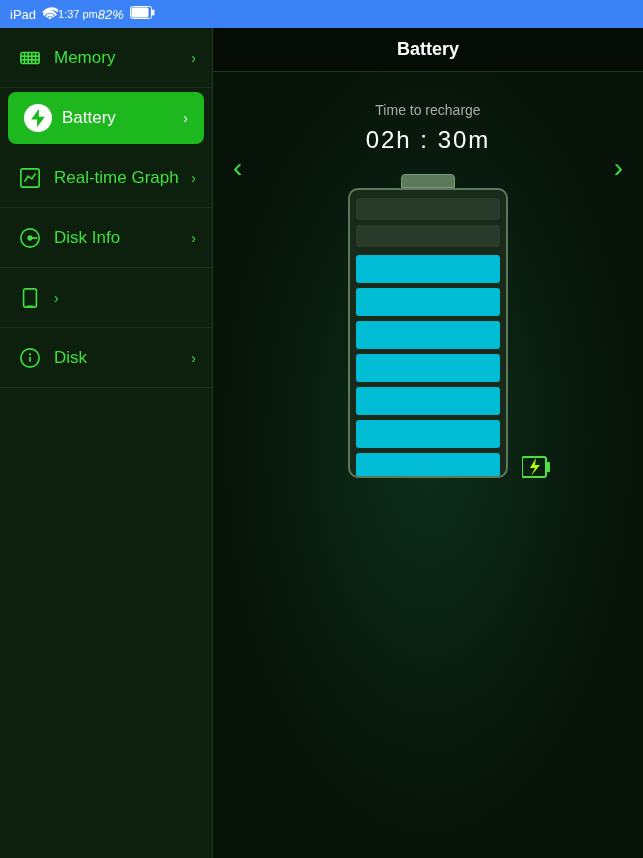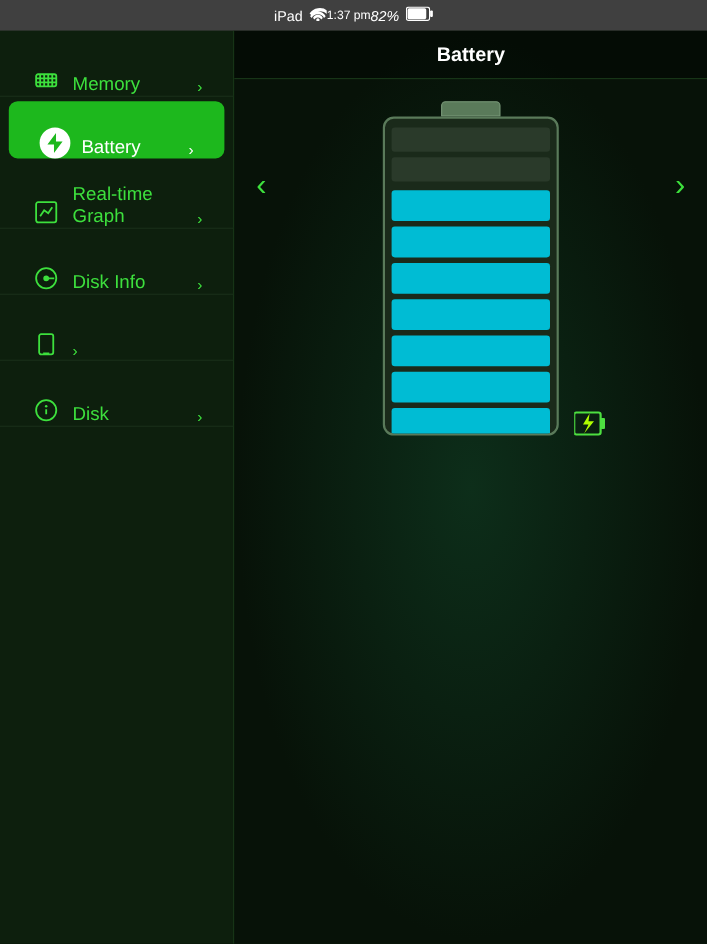--- a/index.html
+++ b/index.html
@@ -8,24 +8,24 @@
       height: 858px;
       background: #0a1a0a;
       font-family: -apple-system, 'Helvetica Neue', Arial, sans-serif;
       overflow: hidden;
       color: #fff;
     }
 
     
     .status-bar {
       height: 28px;
-      background: #404040;
-      display: flex;
-      align-items: center;
-      justify-content: center;
+      background: #3b82f6;
+      display: flex;
+      align-items: center;
+      justify-content: flex-start;
       padding: 0 10px;
       font-size: 13px;
       color: #fff;
       flex-shrink: 0;
     }
     .status-left { display: flex; align-items: center; gap: 6px; }
     .status-right { display: flex; align-items: center; gap: 6px; font-style: italic; }
     .wifi-icon { font-size: 12px; }
 
     
@@ -39,22 +39,22 @@
     .sidebar {
       width: 213px;
       background: #0d1f0d;
       height: 100%;
       flex-shrink: 0;
       border-right: 1px solid #1a3a1a;
     }
 
     .nav-item {
       display: flex;
-      align-items: flex-end;
-      padding: 0 28px;
+      align-items: center;
+      padding: 0 16px;
       height: 60px;
       cursor: pointer;
       border-bottom: 1px solid #1a2e1a;
       position: relative;
     }
     .nav-item.active {
       background: #1db81d;
       border-radius: 8px;
       margin: 4px 8px;
       width: calc(100% - 16px);
@@ -309,20 +309,24 @@
 
   <div class="main-content">
 
     <div class="content-header">
       <span class="content-title">Battery</span>
     </div>
 
     <span class="nav-arrow-left">‹</span>
     <span class="nav-arrow-right">›</span>
 
+    <div class="battery-info">
+      <div class="recharge-label">Time to recharge</div>
+      <div class="recharge-time">02h : 30m</div>
+    </div>
 
 
     <div class="battery-wrapper">
 
       <div style="width:54px;height:14px;background:#5a7a5a;border-radius:4px 4px 0 0;margin:0 auto;border:1px solid #7a9a7a;"></div>
 
       <div class="battery-body">
 
         <div style="padding:8px 6px 4px 6px;">
           <div style="height:22px;background:#2a3a2a;border-radius:3px;margin-bottom:5px;"></div>

